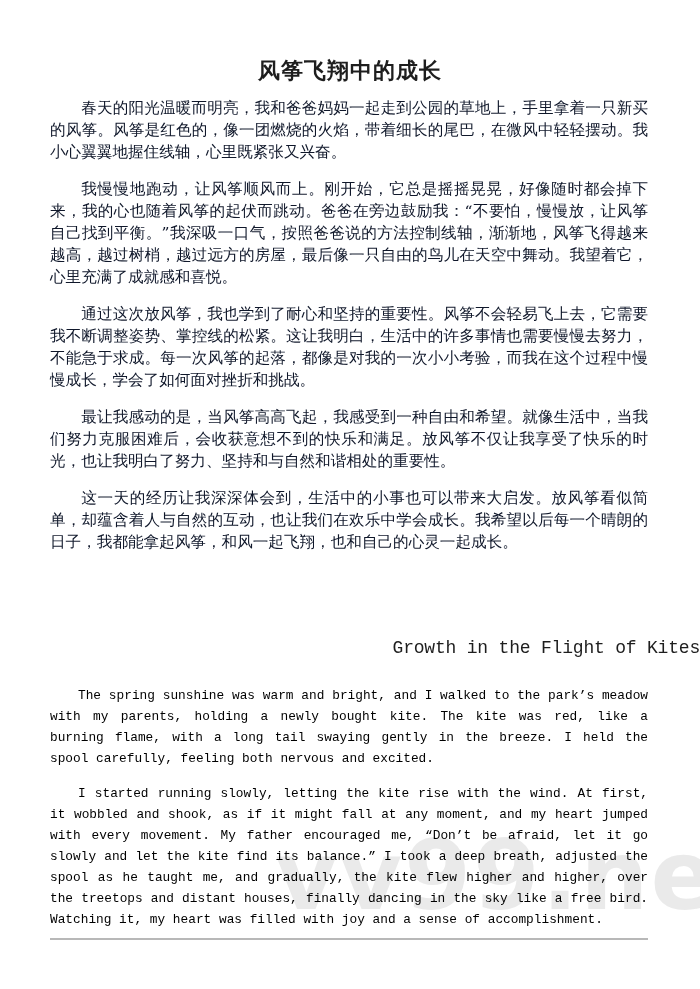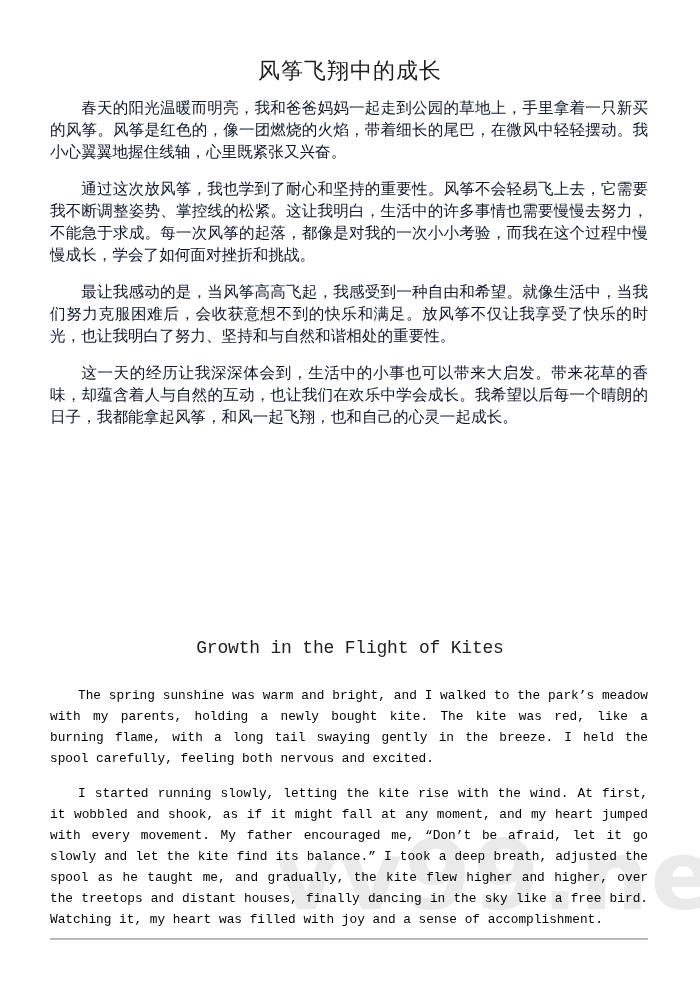--- a/index.html
+++ b/index.html
@@ -19,21 +19,21 @@
       left: 0; top: 0;
       width: 700px; height: 989px;
     }
     .title-cn {
       position: absolute;
       left: 0; width: 700px;
       top: 56px;
       text-align: center;
       font-family: "DejaVu Sans", sans-serif;
       font-size: 22px;
-      font-weight: normal;
+      font-weight: bold;
       letter-spacing: 1px;
       color: #1e1e1e;
       margin: 0;
     }
     .cn-body {
       position: absolute;
       left: 50px;
       top: 97px;
       width: 598px;
       font-family: "DejaVu Serif", serif;
@@ -43,21 +43,21 @@
     }
     .cn-body p {
       margin: 0 0 15px 0;
       text-indent: 2em;
       text-align: justify;
     }
     .title-en {
       position: absolute;
       left: 0; width: 700px;
       top: 638px;
-      text-align: center;
+      text-align: right;
       font-family: "Liberation Mono", monospace;
       font-size: 18px;
       font-weight: normal;
       color: #1e1e1e;
       margin: 0;
       letter-spacing: -0.2px;
     }
     .en-body {
       position: absolute;
       left: 50px;
@@ -107,23 +107,24 @@
   </style>
 </head>
 <body>
 
 <div class="page">
 
   <h1 class="title-cn">风筝飞翔中的成长</h1>
 
   <div class="cn-body">
     <p>春天的阳光温暖而明亮，我和爸爸妈妈一起走到公园的草地上，手里拿着一只新买的风筝。风筝是红色的，像一团燃烧的火焰，带着细长的尾巴，在微风中轻轻摆动。我小心翼翼地握住线轴，心里既紧张又兴奋。</p>
+    <p>我慢慢地跑动，让风筝顺风而上。刚开始，它总是摇摇晃晃，好像随时都会掉下来，我的心也随着风筝的起伏而跳动。爸爸在旁边鼓励我：“不要怕，慢慢放，让风筝自己找到平衡。”我深吸一口气，按照爸爸说的方法控制线轴，渐渐地，风筝飞得越来越高，越过树梢，越过远方的房屋，最后像一只自由的鸟儿在天空中舞动。我望着它，心里充满了成就感和喜悦。</p>
     <p>通过这次放风筝，我也学到了耐心和坚持的重要性。风筝不会轻易飞上去，它需要我不断调整姿势、掌控线的松紧。这让我明白，生活中的许多事情也需要慢慢去努力，不能急于求成。每一次风筝的起落，都像是对我的一次小小考验，而我在这个过程中慢慢成长，学会了如何面对挫折和挑战。</p>
     <p>最让我感动的是，当风筝高高飞起，我感受到一种自由和希望。就像生活中，当我们努力克服困难后，会收获意想不到的快乐和满足。放风筝不仅让我享受了快乐的时光，也让我明白了努力、坚持和与自然和谐相处的重要性。</p>
-    <p>这一天的经历让我深深体会到，生活中的小事也可以带来大启发。带来花草的香味，却蕴含着人与自然的互动，也让我们在欢乐中学会成长。我希望以后每一个晴朗的日子，我都能拿起风筝，和风一起飞翔，也和自己的心灵一起成长。</p>
+    <p>这一天的经历让我深深体会到，生活中的小事也可以带来大启发。放风筝看似简单，却蕴含着人与自然的互动，也让我们在欢乐中学会成长。我希望以后每一个晴朗的日子，我都能拿起风筝，和风一起飞翔，也和自己的心灵一起成长。</p>
   </div>
 
   <h2 class="title-en">Growth in the Flight of Kites</h2>
 
   <div class="watermark">vv99.net</div>
 
   <div class="en-body">
     <p>The spring sunshine was warm and bright, and I walked to the park’s meadow with my parents, holding a newly bought kite. The kite was red, like a burning flame, with a long tail swaying gently in the breeze. I held the spool carefully, feeling both nervous and excited.</p>
     <p>I started running slowly, letting the kite rise with the wind. At first, it wobbled and shook, as if it might fall at any moment, and my heart jumped with every movement. My father encouraged me, “Don’t be afraid, let it go slowly and let the kite find its balance.” I took a deep breath, adjusted the spool as he taught me, and gradually, the kite flew higher and higher, over the treetops and distant houses, finally dancing in the sky like a free bird. Watching it, my heart was filled with joy and a sense of accomplishment.</p>
   </div>

